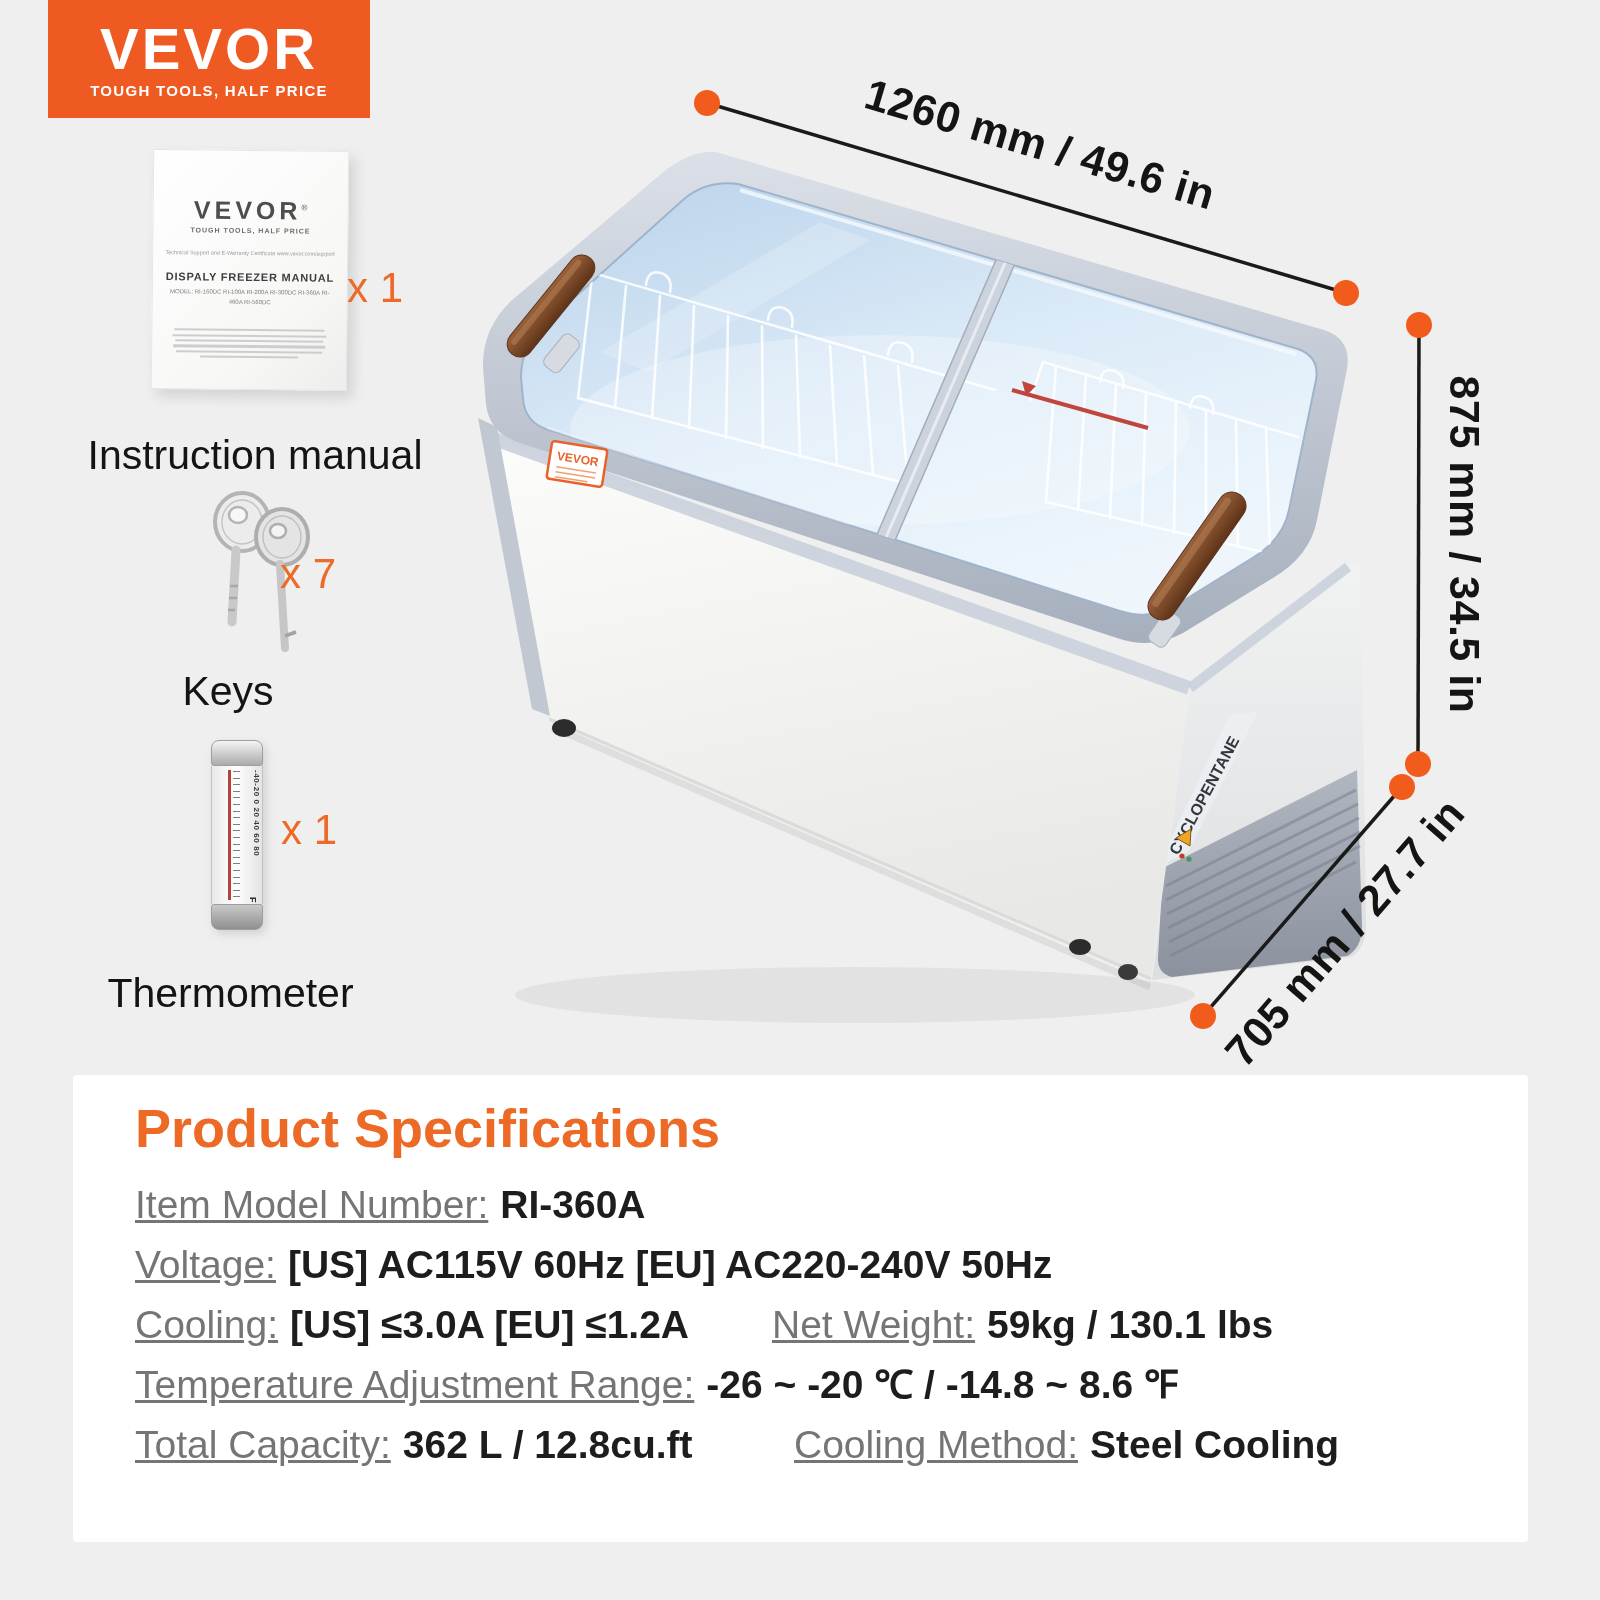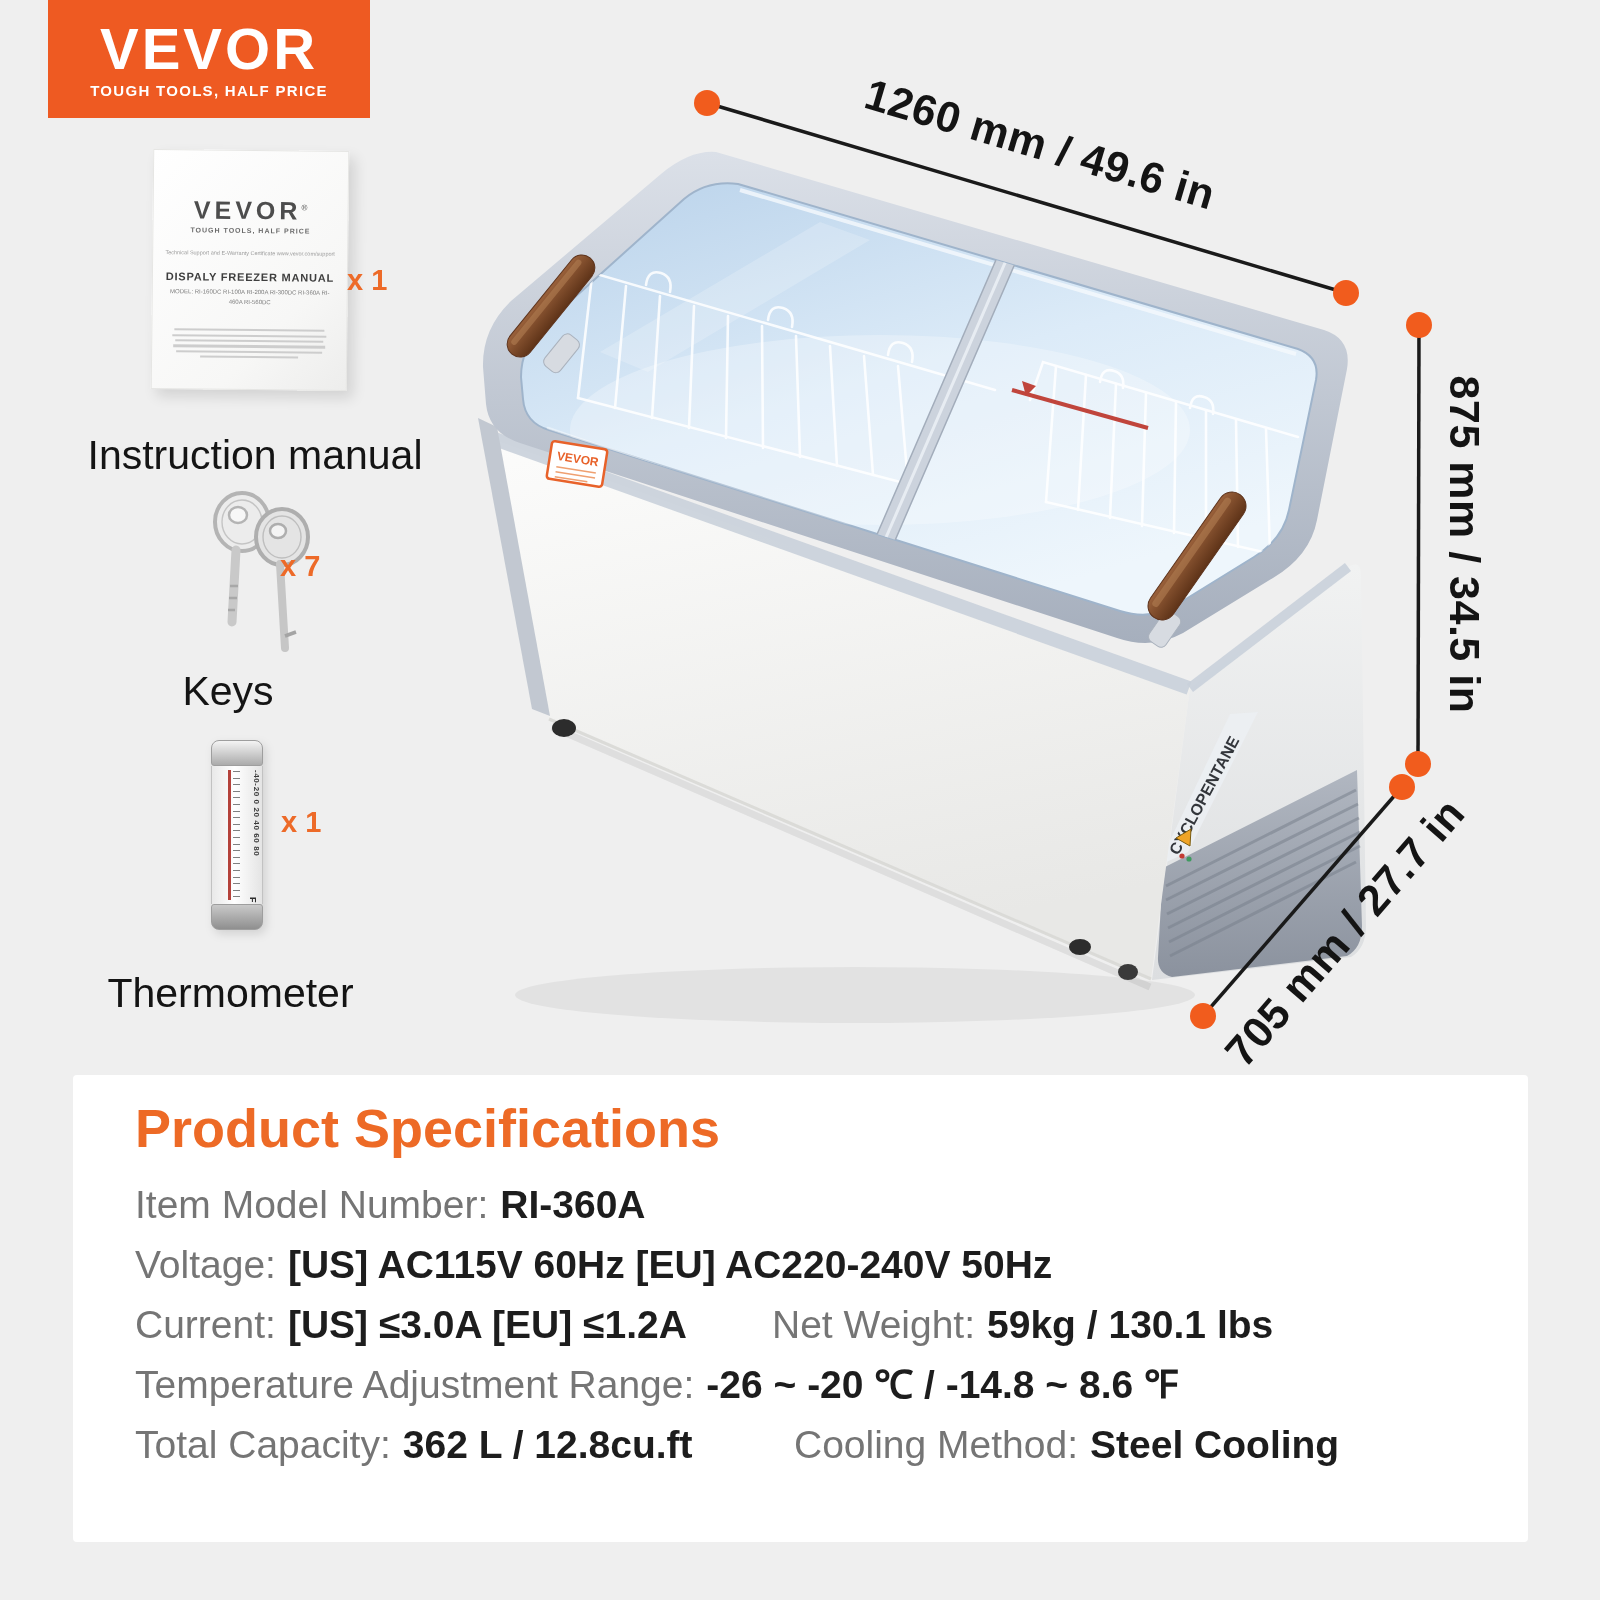--- a/index.html
+++ b/index.html
@@ -12,21 +12,21 @@
   
   .logo{
     position:absolute;left:48px;top:0;width:322px;height:118px;
     background:#EE5A22;color:#fff;display:flex;flex-direction:column;
     align-items:center;justify-content:center;gap:4px;
   }
   .logo .wordmark{font-size:58px;font-weight:800;letter-spacing:3px;line-height:1;}
   .logo .tagline{font-size:15px;font-weight:700;letter-spacing:1.3px;}
 
   
-  .qty{position:absolute;font-size:29px;font-weight:700;color:#ED6A28;}
+  .qty{position:absolute;font-size:42px;font-weight:400;color:#ED6A28;}
   .acc-label{position:absolute;font-size:41px;font-weight:500;color:#141414;text-align:center;margin-top:38px;}
   #qty-manual{left:347px;top:264px;}
   #qty-keys{left:280px;top:550px;}
   #qty-thermo{left:281px;top:806px;}
   #label-manual{left:60px;top:394px;width:390px;}
   #label-keys{left:128px;top:630px;width:200px;}
   #label-thermo{left:98px;top:932px;width:265px;}
 
   .manual{
     position:absolute;left:152px;top:150px;width:196px;height:240px;
@@ -73,21 +73,21 @@
   #dim-d{left:1075px;top:908px;transform:rotate(-49deg);}
 
   
   .spec-panel{
     position:absolute;left:73px;top:1075px;width:1455px;height:467px;
     background:#FFFFFF;border-radius:4px;
   }
   .spec-heading{position:absolute;left:62px;top:22px;font-size:54px;font-weight:700;color:#ED6A26;}
   .spec-rows{position:absolute;left:62px;top:100px;right:30px;}
   .spec-row{position:relative;height:60px;line-height:60px;font-size:39px;white-space:nowrap;}
-  .lbl{color:#757575;margin-right:12px;}
+  .lbl{color:#757575;margin-right:12px;text-decoration:underline;}
   .val{color:#1D1D1D;font-weight:700;}
   .pair2{position:absolute;top:0;}
   #row-current .pair2{left:637px;}
   #row-capacity .pair2{left:659px;}
 </style>
 </head>
 <body>
 
 <svg class="scene" viewBox="0 0 1600 1600" aria-hidden="true">
   <defs>
@@ -329,21 +329,21 @@
 <div class="spec-panel">
   <div class="spec-heading">Product Specifications</div>
   <div class="spec-rows">
     <div class="spec-row">
       <span class="lbl">Item Model Number:</span><span class="val">RI-360A</span>
     </div>
     <div class="spec-row">
       <span class="lbl">Voltage:</span><span class="val">[US] AC115V 60Hz [EU] AC220-240V 50Hz</span>
     </div>
     <div class="spec-row" id="row-current">
-      <span class="lbl">Current:</span><span class="val">[US] ≤3.0A [EU] ≤1.2A</span>
+      <span class="lbl">Cooling:</span><span class="val">[US] ≤3.0A [EU] ≤1.2A</span>
       <span class="pair2"><span class="lbl">Net Weight:</span><span class="val">59kg / 130.1 lbs</span></span>
     </div>
     <div class="spec-row">
       <span class="lbl">Temperature Adjustment Range:</span><span class="val">-26 ~ -20 ℃ / -14.8 ~ 8.6 ℉</span>
     </div>
     <div class="spec-row" id="row-capacity">
       <span class="lbl">Total Capacity:</span><span class="val">362 L / 12.8cu.ft</span>
       <span class="pair2"><span class="lbl">Cooling Method:</span><span class="val">Steel Cooling</span></span>
     </div>
   </div>

